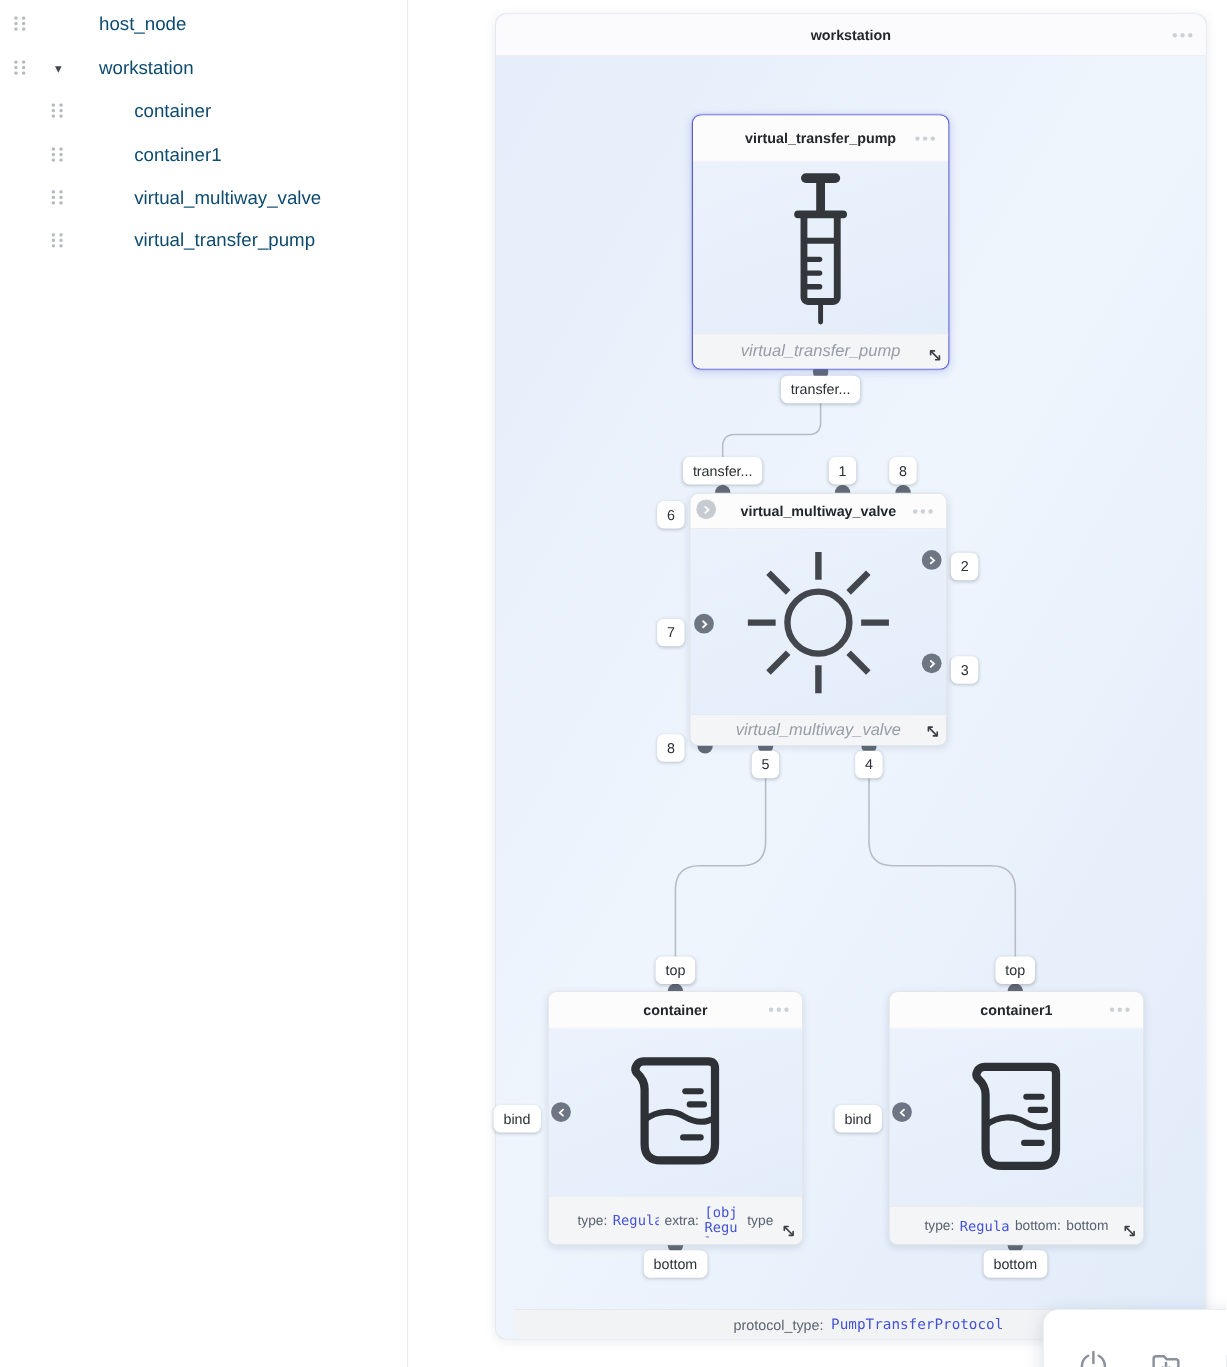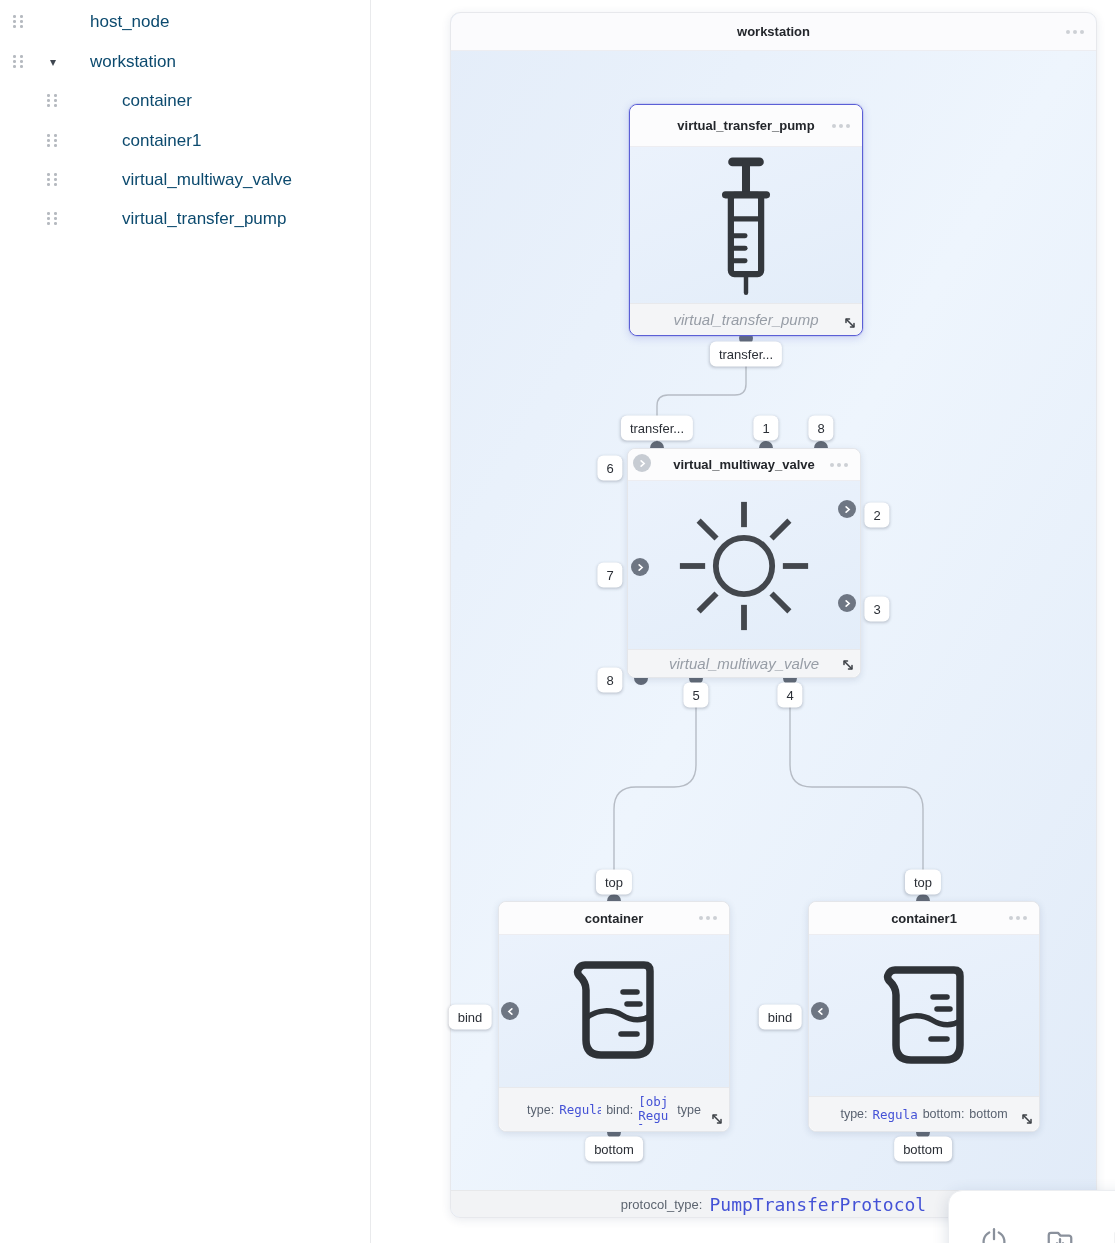--- a/index.html
+++ b/index.html
@@ -22,21 +22,21 @@
   
   .ws {
     position:absolute; left:450px; top:12px; width:647px; height:1206px;
     background:linear-gradient(120deg,#e4edf9 0%,#eef5fd 48%,#e1ebf8 100%);
     border:1px solid #e7e8ec; border-radius:10px;
     box-shadow:0 2px 10px rgba(40,60,100,.10);
   }
   .ws-header { position:absolute; left:0; top:0; width:100%; height:38px;
     background:#fbfbfd; border-bottom:1px solid #ededf1; border-radius:10px 10px 0 0;
     display:flex; align-items:center; justify-content:center; }
-  .ws-footer { position:absolute; left:0; bottom:0; width:100%; height:27px;
+  .ws-footer { position:absolute; left:16px; bottom:0; width:100%; height:27px;
     background:#f2f3f5; border-top:1px solid #e7e8ea; border-radius:0 0 10px 10px;
     display:flex; align-items:center; justify-content:center; gap:7px; font-size:13px; color:#5d6570; }
   .ws-title { font-size:13px; font-weight:bold; color:#23262b; }
   .menu-dots { position:absolute; right:12px; top:50%; transform:translateY(-50%);
     display:flex; gap:3px; cursor:pointer; }
   .menu-dots i { width:4px; height:4px; border-radius:50%; background:#cdd0d5; }
   
   .node { position:absolute; background:#fff; border:1px solid #e4e6ea; border-radius:8px;
     box-shadow:0 2px 7px rgba(40,60,100,.13); z-index:2; }
   .node.selected { border:1.6px solid #5b5fd6; box-shadow:0 0 0 1px rgba(91,95,214,.15),0 2px 8px rgba(70,80,200,.22); }
@@ -302,21 +302,21 @@
             <path d="M24,62 C36,53 50,53 60,59 C70,65 80,65 88,60" stroke-width="5.5"></path>
             <path d="M61,36 H75" stroke-width="5.5"></path>
             <path d="M65,48 H78" stroke-width="5.5"></path>
             <path d="M59,78 H75" stroke-width="5.5"></path>
           </g>
         </svg>
       </div>
       <div class="n-footer fields" style="height:44px;">
         <span>type:</span>
         <span class="fvalue clip1">Regula</span>
-        <span>bind:</span>
+        <span>extra:</span>
         <span class="fvalue wrap2">[obj Regul</span>
         <span class="clipL">type</span>
         <svg class="resize-h" viewBox="0 0 14 14">
           <g fill="none" stroke="#3c4046" stroke-width="1.5" stroke-linecap="round" stroke-linejoin="round">
             <path d="M3.5,3.5 L10.5,10.5"></path>
               <path d="M3,6.5 V3 H6.5"></path>
               <path d="M11,7.5 V11 H7.5"></path>
           </g>
         </svg>
       </div>
@@ -374,21 +374,21 @@
       <svg width="9" height="9" viewBox="0 0 10 10">
           <polyline points="6.5,2 3.2,5 6.5,8" fill="none" stroke="#fff" stroke-width="1.8" stroke-linecap="round"></polyline>
         </svg>
     </span>
     <div class="plabel" style="left:329px; top:1004px;">bind</div>
     <span class="pdot" style="left:472px; top:1119px;"></span>
     <div class="plabel" style="left:472px; top:1136px;">bottom</div>
 
     <div class="ws-footer">
       <span>protocol_type:</span>
-      <span class="fvalue" style="font-size:18px;">PumpTransferProtocol</span>
+      <span class="fvalue" style="font-size:13px;">PumpTransferProtocol</span>
     </div>
   </div>
 
   <div class="fab">
     <svg class="tool" width="30" height="30" viewBox="0 0 24 24">
       <g fill="none" stroke="#8a919c" stroke-width="1.8" stroke-linecap="round">
         <path d="M8.2,5.2 A8.3,8.3 0 1 0 15.8,5.2"></path>
         <path d="M12,2.5 V10.5"></path>
       </g>
     </svg>

